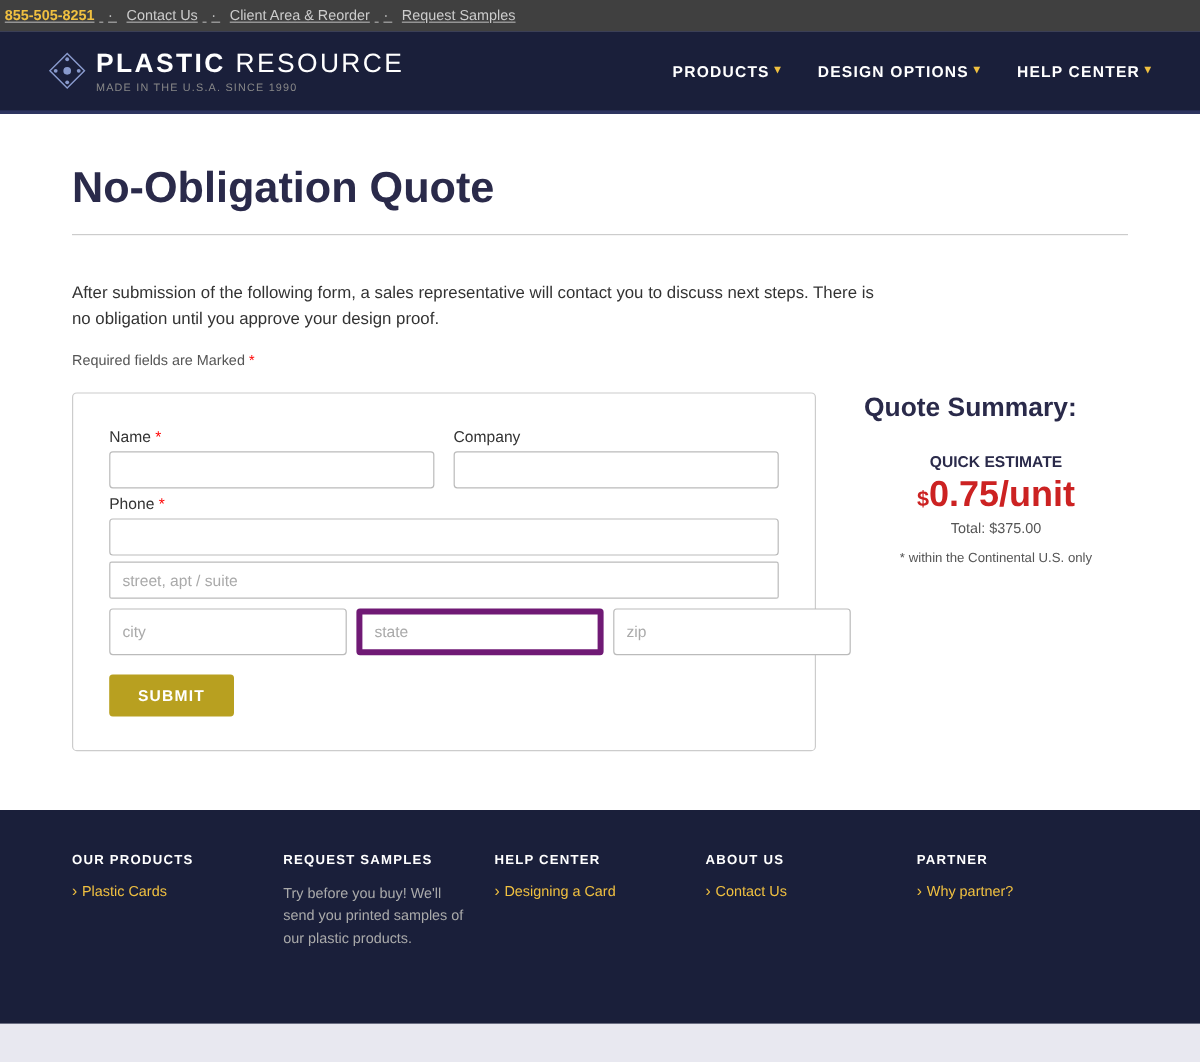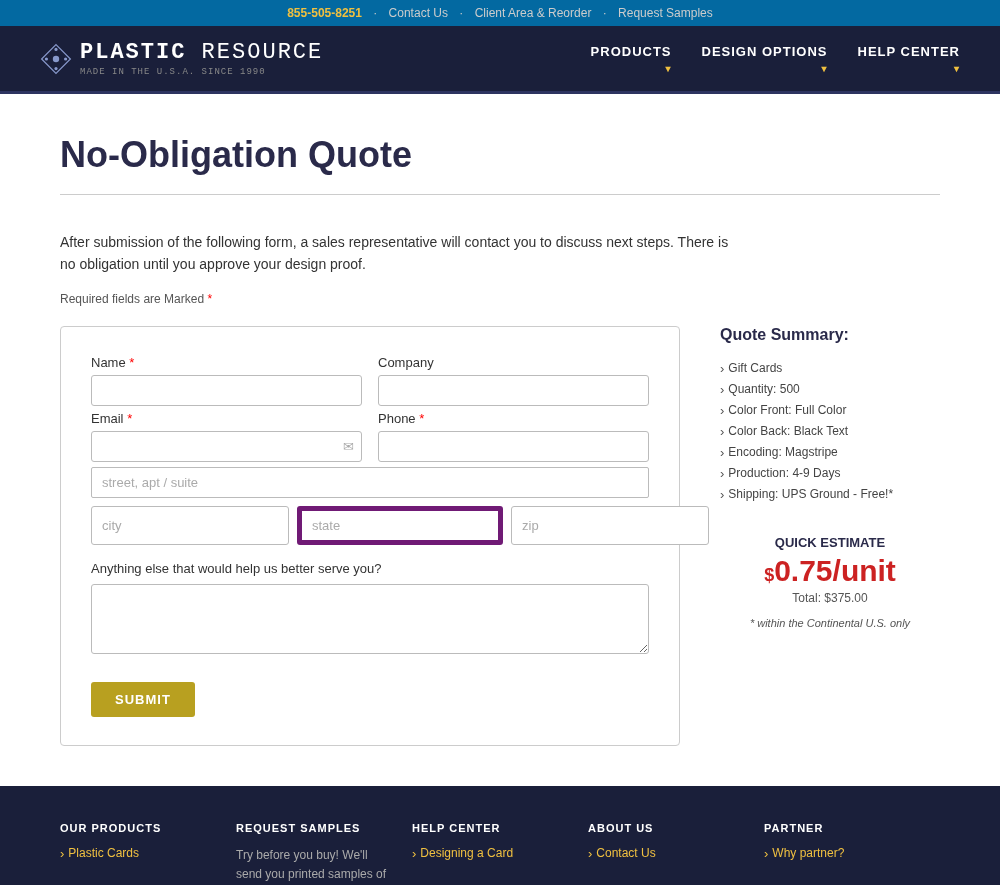--- a/index.html
+++ b/index.html
@@ -1,24 +1,24 @@
 <!DOCTYPE html>
 <html><head>
   <meta charset="utf-8">
   <style>
     * { box-sizing: border-box; margin: 0; padding: 0; }
     body { font-family: Arial, sans-serif; background: #e8e8f0; min-height: 885px; }
 
     
     .top-bar {
-      background: #0369a1;
-      text-align: center;
+      background: #404040;
       padding: 6px 0;
       font-size: 12px;
       color: #aaa;
+      text-decoration: underline;
     }
     .top-bar a, .top-bar span { color: #ccc; text-decoration: none; margin: 0 4px; }
     .top-bar .phone { color: #f0c040; font-weight: bold; }
 
     
     .header {
       background: #1a1f3a;
       display: flex;
       align-items: center;
       justify-content: space-between;
@@ -31,24 +31,23 @@
     .logo-sub { color: #888; font-size: 9px; letter-spacing: 1px; margin-top: 2px; }
 
     .nav { display: flex; gap: 30px; align-items: center; }
     .nav-item {
       color: white;
       font-size: 13px;
       font-weight: bold;
       letter-spacing: 1px;
       cursor: pointer;
       display: flex;
-      align-items: flex-end;
+      align-items: flex-start;
       gap: 4px;
       text-transform: uppercase;
-      flex-direction: column;
     }
     .nav-item .arrow { font-size: 10px; color: #f0c040; }
 
     
     .main-area {
       background: #ffffff;
       padding: 40px 60px;
       min-height: 580px;
     }
     .page-title {
@@ -130,41 +129,41 @@
       font-weight: bold;
       border-radius: 3px;
       cursor: pointer;
       letter-spacing: 1px;
       text-transform: uppercase;
     }
 
     
     .quote-summary { min-width: 220px; max-width: 260px; }
     .quote-title {
-      font-size: 16px;
+      font-size: 22px;
       font-weight: bold;
       color: #2a2a4a;
       margin-bottom: 14px;
     }
     .quote-list { list-style: none; margin-bottom: 20px; }
     .quote-list li {
       font-size: 12px;
       color: #444;
       padding: 3px 0;
       display: flex;
       align-items: flex-start;
       gap: 4px;
     }
     .quote-list li::before { content: "›"; color: #555; font-size: 13px; }
     .quick-estimate { text-align: center; padding-top: 10px; }
     .quick-estimate-label { font-size: 13px; font-weight: bold; color: #2a2a4a; margin-bottom: 4px; }
     .price-unit { font-size: 30px; font-weight: bold; color: #cc2222; }
     .price-prefix { font-size: 18px; }
     .price-total { font-size: 12px; color: #555; margin-top: 3px; }
-    .price-note { font-size: 11px; color: #555; margin-top: 12px; font-style: italic; }
+    .price-note { font-size: 11px; color: #555; margin-top: 12px; }
 
     
     .footer {
       background: #1a1f3a;
       color: #bbb;
       padding: 36px 60px 20px;
     }
     .footer-cols { display: flex; gap: 0; justify-content: space-between; margin-bottom: 30px; }
     .footer-col { flex: 1; padding-right: 16px; }
     .footer-col-title {
@@ -193,21 +192,21 @@
     .email-icon-wrapper .form-input { padding-right: 28px; }
     .email-icon {
       position: absolute;
       right: 8px;
       top: 50%;
       transform: translateY(-50%);
       color: #aaa;
       font-size: 13px;
     }
 
-    .logo-wrapper { display: flex; align-items: center; gap: 8px; font-family: Liberation Mono, monospace; }
+    .logo-wrapper { display: flex; align-items: center; gap: 8px; }
     .logo-diamond {
       width: 32px;
       height: 32px;
     }
   </style>
 </head>
 <body>
 
 <div class="top-bar">
   <span class="phone">855-505-8251</span>
@@ -271,63 +270,41 @@
         </div>
         <div class="form-group">
           <label class="form-label">Company</label>
           <input class="form-input" type="text" style="">
         </div>
       </div>
 
       <div class="form-row">
         <div class="form-group">
           <label class="form-label">
-            <span>Email</span> <span class="req">*</span>
-          </label>
-          <div class="email-icon-wrapper" style="position:relative;">
-            <input class="form-input" type="email" style="padding-right: 28px;">
-            <span class="email-icon">✉</span>
-          </div>
-        </div>
-        <div class="form-group">
-          <label class="form-label">
             <span>Phone</span> <span class="req">*</span>
           </label>
           <input class="form-input" type="tel" style="">
         </div>
       </div>
 
       <div class="address-group">
         <input class="address-street form-input" type="text" placeholder="street, apt / suite" style="">
         <div class="city-row">
           <input class="city-input" type="text" placeholder="city" style="">
           <input class="state-input" type="text" placeholder="state" style="">
           <input class="zip-input" type="text" placeholder="zip" style="">
         </div>
       </div>
 
-      <div style="margin-bottom:8px;">
-        <div class="textarea-label">Anything else that would help us better serve you?</div>
-        <textarea class="form-textarea" style=""></textarea>
-      </div>
 
       <button class="submit-btn">SUBMIT</button>
     </div>
 
     <div class="quote-summary">
       <div class="quote-title">Quote Summary:</div>
-      <ul class="quote-list">
-        <li>Gift Cards</li>
-        <li>Quantity: 500</li>
-        <li>Color Front: Full Color</li>
-        <li>Color Back: Black Text</li>
-        <li>Encoding: Magstripe</li>
-        <li>Production: 4-9 Days</li>
-        <li>Shipping: UPS Ground - Free!*</li>
-      </ul>
       <div class="quick-estimate">
         <div class="quick-estimate-label">QUICK ESTIMATE</div>
         <div class="price-unit">
           <span class="price-prefix">$</span><span>0.75</span><span>/unit</span>
         </div>
         <div class="price-total">Total: $375.00</div>
         <div class="price-note">* within the Continental U.S. only</div>
       </div>
     </div>
   </div>

